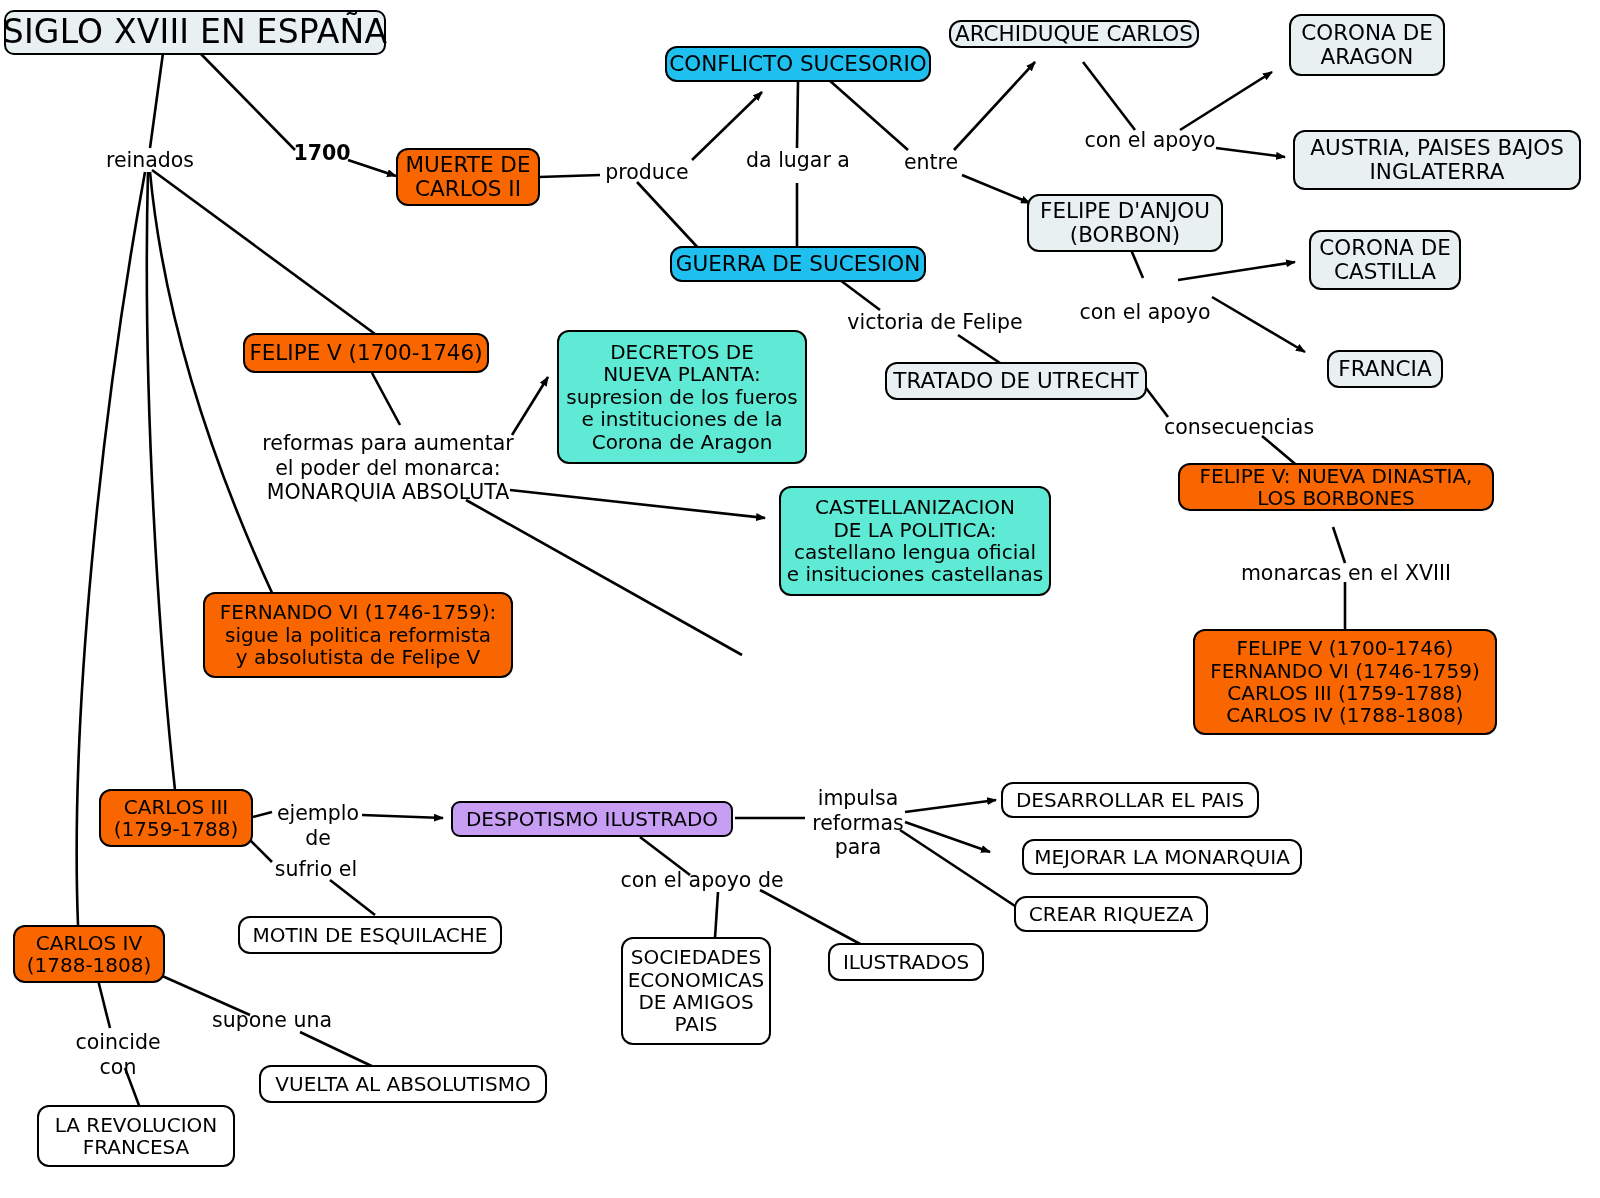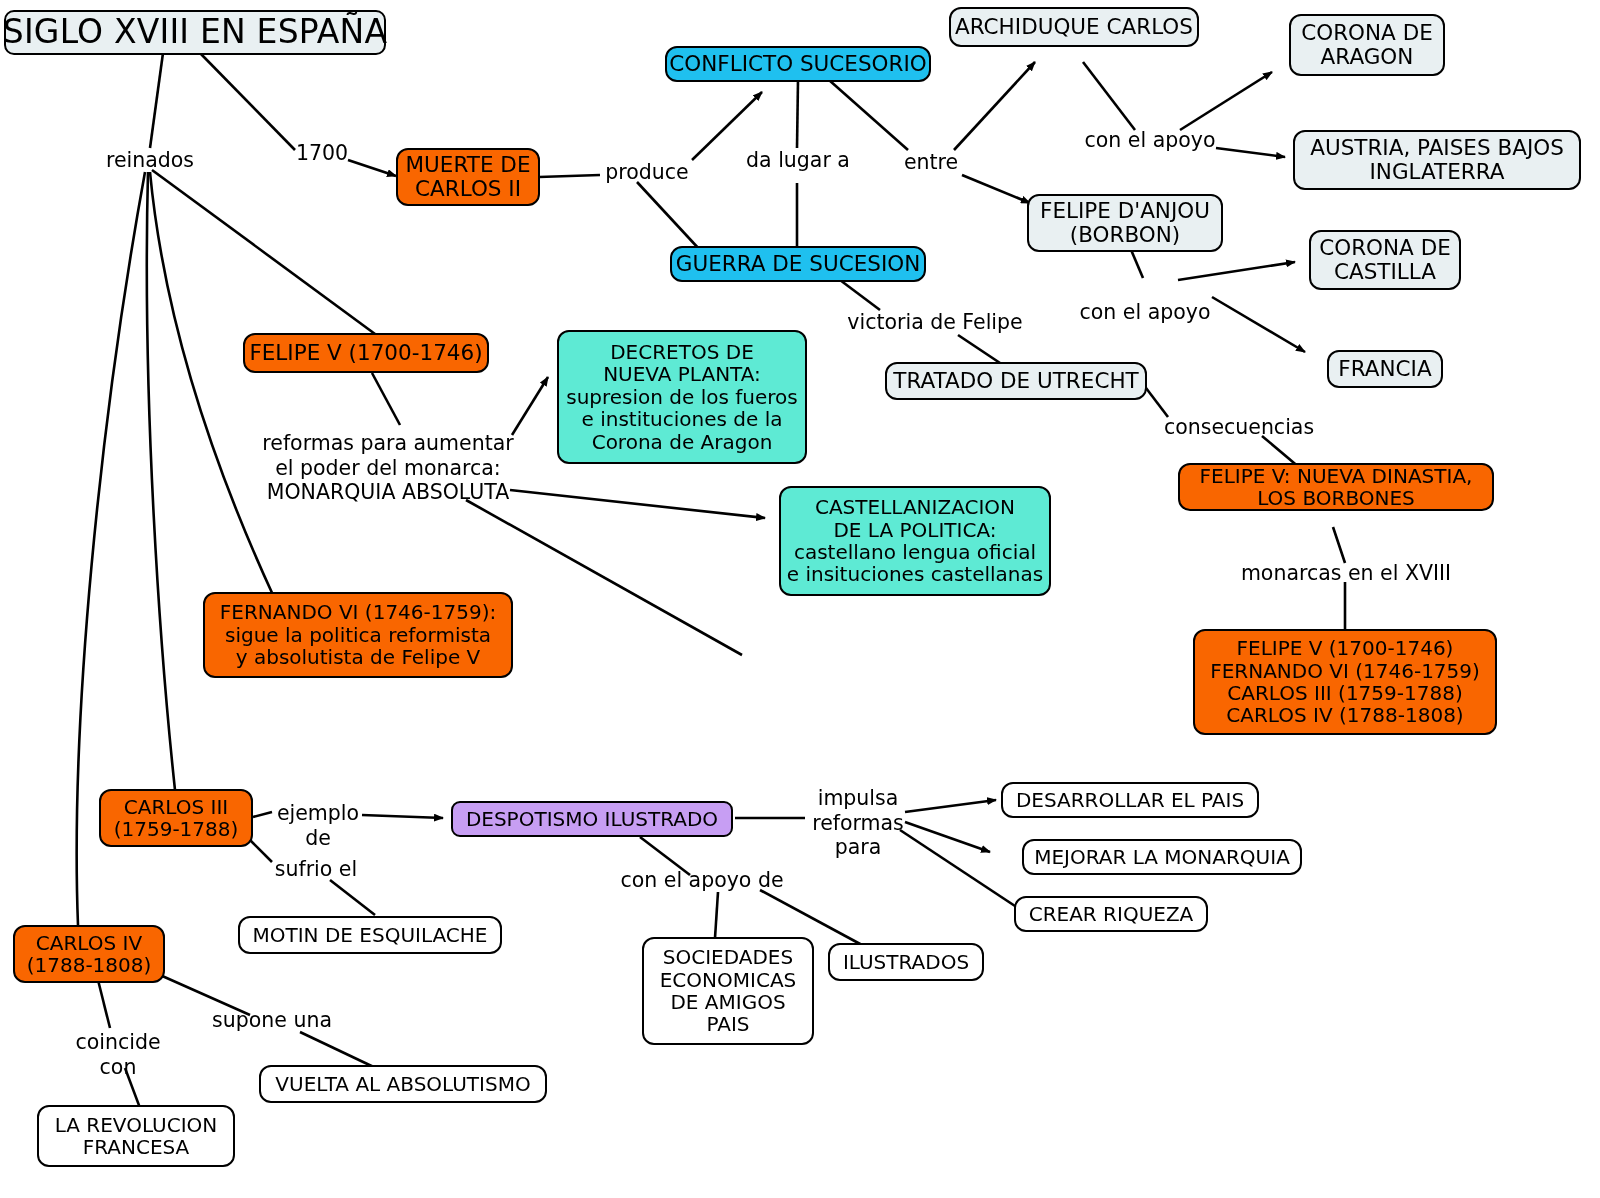--- a/index.html
+++ b/index.html
@@ -174,21 +174,21 @@
 
   <div class="node title-node" style="left:4px; top:10px; width:382px; height:45px;">SIGLO XVIII EN ESPAÑA</div>
 
   <div class="node n-orange fs22" style="left:396px; top:148px; width:144px; height:58px;">MUERTE DE
 CARLOS II</div>
 
   <div class="node n-blue fs22" style="left:665px; top:46px; width:266px; height:36px;">CONFLICTO SUCESORIO</div>
 
   <div class="node n-blue fs22" style="left:670px; top:246px; width:256px; height:36px;">GUERRA DE SUCESION</div>
 
-  <div class="node n-gray fs22" style="left:949px; top:7px; width:250px; height:40px;">ARCHIDUQUE CARLOS</div>
+  <div class="node n-gray fs22" style="left:949px; top:20px; width:250px; height:28px;">ARCHIDUQUE CARLOS</div>
 
   <div class="node n-gray fs22" style="left:1027px; top:194px; width:196px; height:58px;">FELIPE D'ANJOU
 (BORBON)</div>
 
   <div class="node n-gray fs22" style="left:1289px; top:14px; width:156px; height:62px;">CORONA DE
 ARAGON</div>
 
   <div class="node n-gray fs22" style="left:1293px; top:130px; width:288px; height:60px;">AUSTRIA, PAISES BAJOS
 INGLATERRA</div>
 
@@ -228,41 +228,41 @@
   <div class="node n-green fs20" style="left:779px; top:486px; width:272px; height:110px;">CASTELLANIZACION
 DE LA POLITICA:
 castellano lengua oficial
 e insituciones castellanas</div>
 
 
   <div class="node n-purple fs20" style="left:451px; top:801px; width:282px; height:36px;border-radius:9px;">DESPOTISMO ILUSTRADO</div>
 
   <div class="node n-white fs20" style="left:238px; top:916px; width:264px; height:38px;">MOTIN DE ESQUILACHE</div>
 
-  <div class="node n-white fs20" style="left:642px; top:937px; width:172px; height:108px;">SOCIEDADES
+  <div class="node n-white fs20" style="left:621px; top:937px; width:150px; height:108px;">SOCIEDADES
 ECONOMICAS
 DE AMIGOS
 PAIS</div>
 
   <div class="node n-white fs20" style="left:828px; top:943px; width:156px; height:38px;">ILUSTRADOS</div>
 
   <div class="node n-white fs20" style="left:1001px; top:782px; width:258px; height:36px;">DESARROLLAR EL PAIS</div>
 
   <div class="node n-white fs20" style="left:1022px; top:839px; width:280px; height:36px;">MEJORAR LA MONARQUIA</div>
 
   <div class="node n-white fs20" style="left:1014px; top:896px; width:194px; height:36px;">CREAR RIQUEZA</div>
 
   <div class="node n-white fs20" style="left:259px; top:1065px; width:288px; height:38px;">VUELTA AL ABSOLUTISMO</div>
 
   <div class="node n-white fs20" style="left:37px; top:1105px; width:198px; height:62px;">LA REVOLUCION
 FRANCESA</div>
 
   <div class="label" style="left:95px; top:148px; width:110px;">reinados</div>
 
-  <div class="label" style="left:288px; top:141px; width:68px;">1700</div>
+  <div class="label" style="left:288px; top:141px; width:68px;font-weight:bold;">1700</div>
 
   <div class="label" style="left:599px; top:160px; width:96px;">produce</div>
 
   <div class="label" style="left:741px; top:148px; width:114px;">da lugar a</div>
 
   <div class="label" style="left:899px; top:150px; width:64px;">entre</div>
 
   <div class="label" style="left:1084px; top:128px; width:132px;">con el apoyo</div>
 
   <div class="label" style="left:1078px; top:300px; width:134px;">con el apoyo</div>

